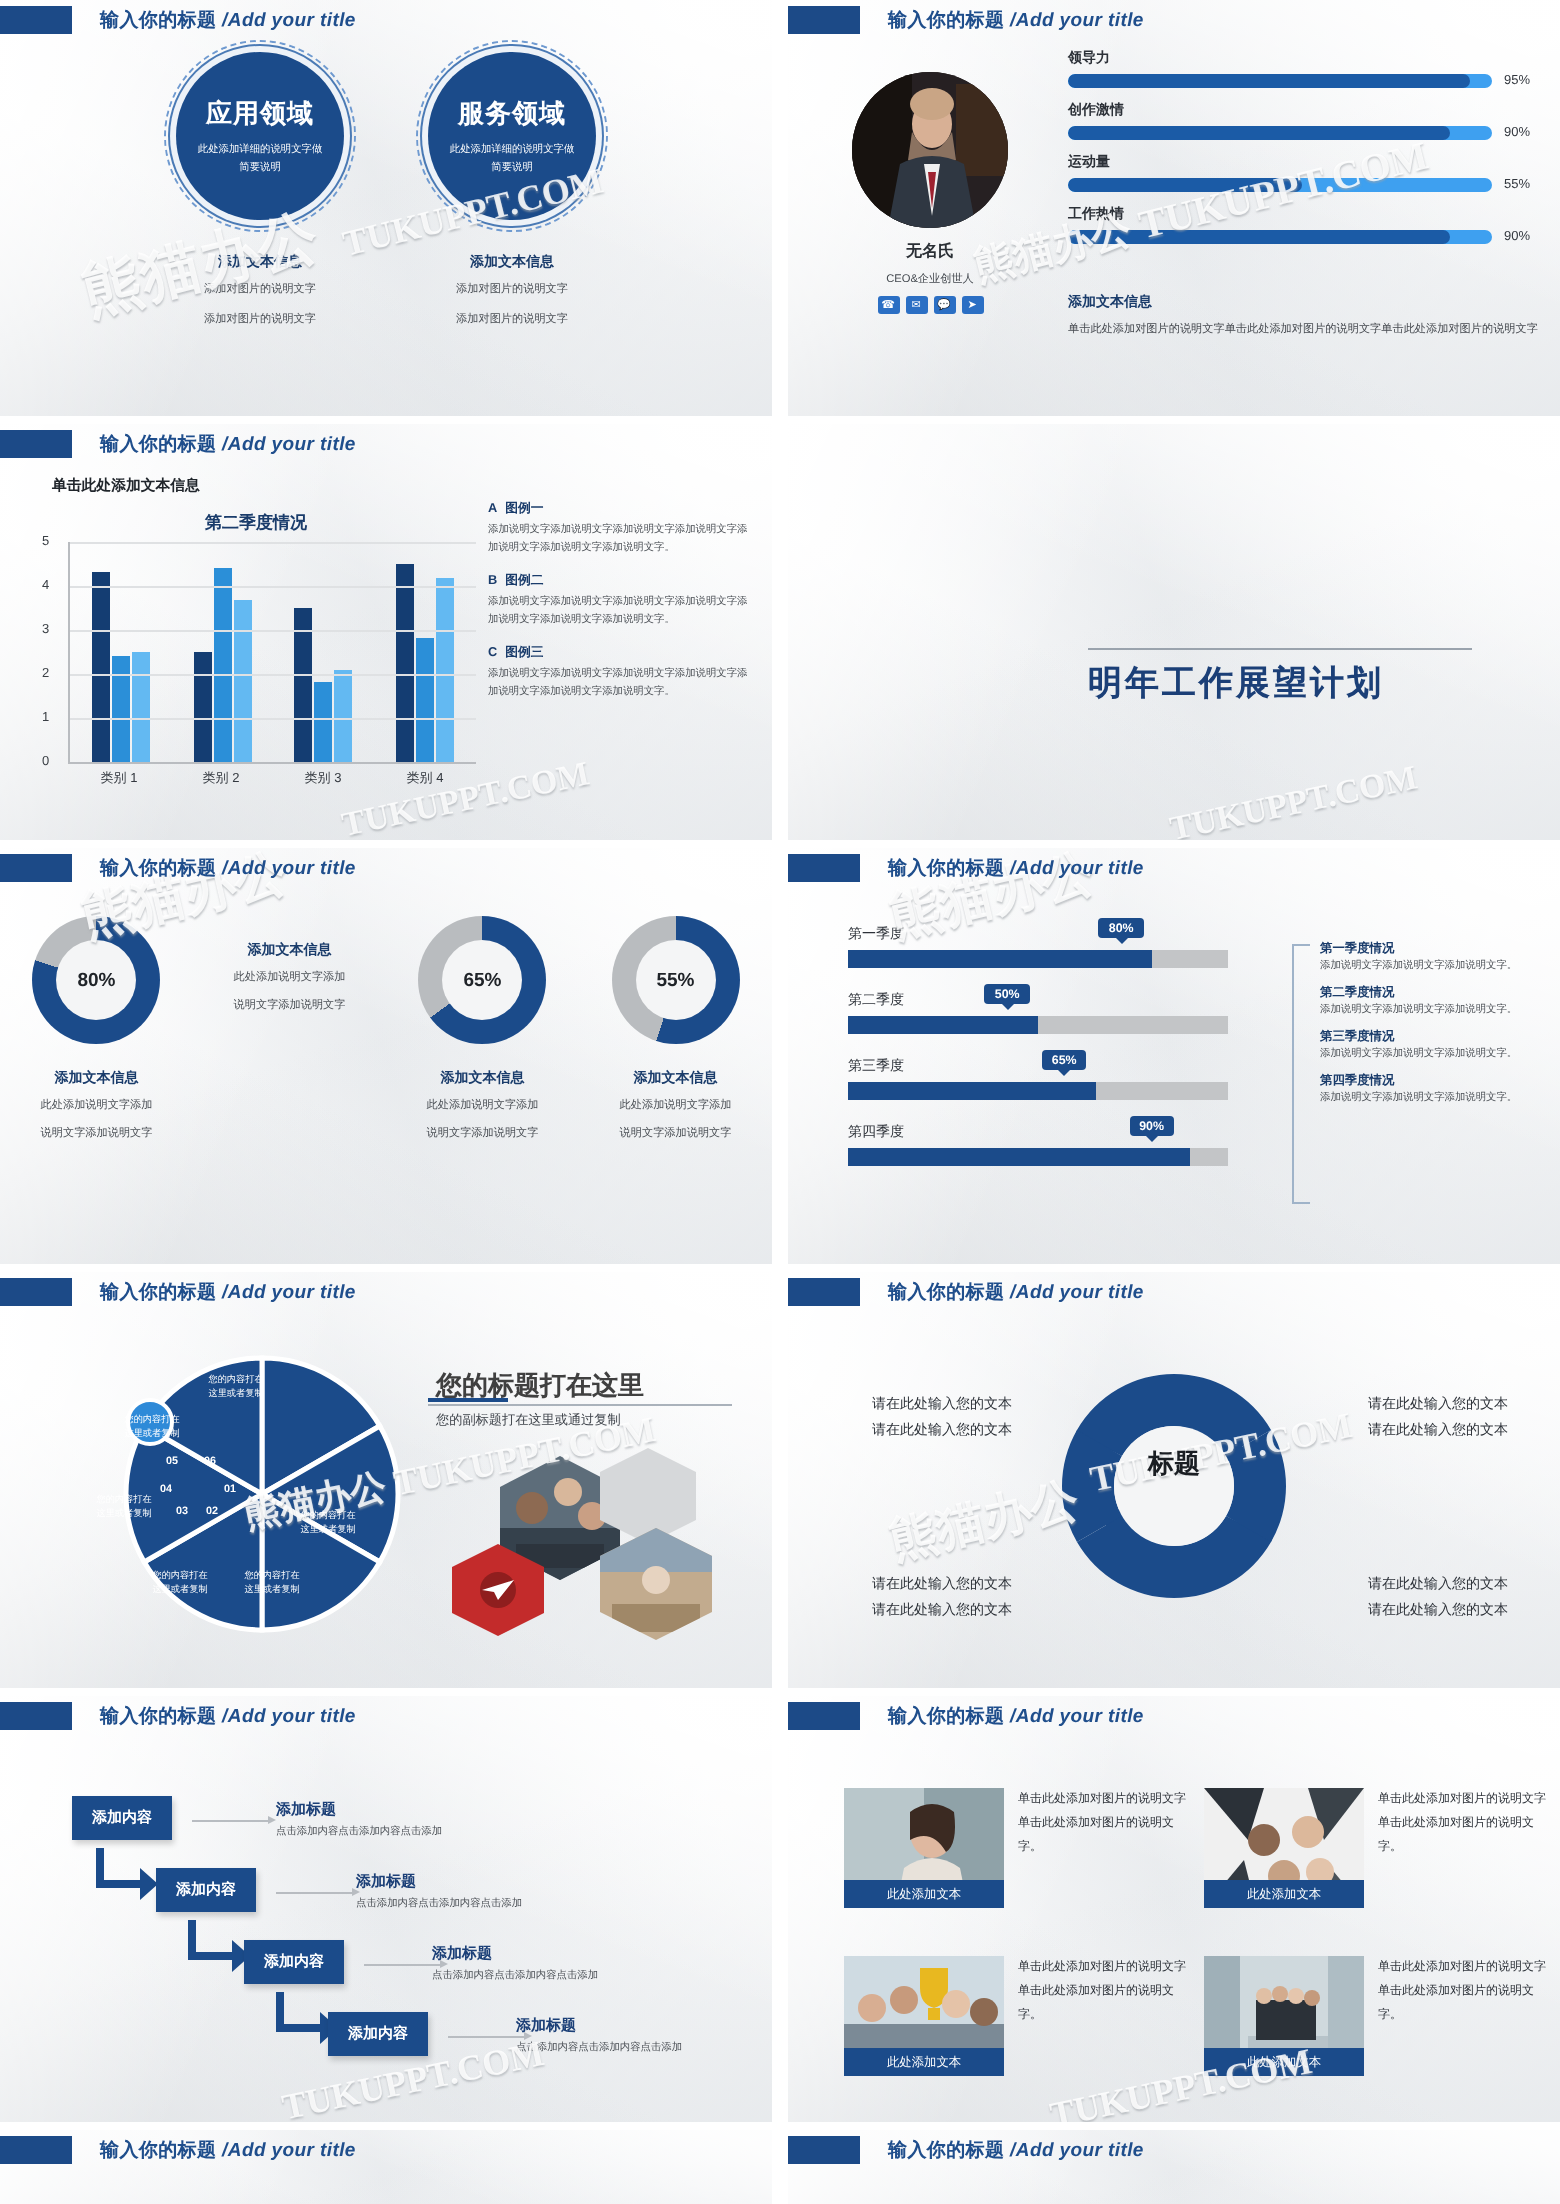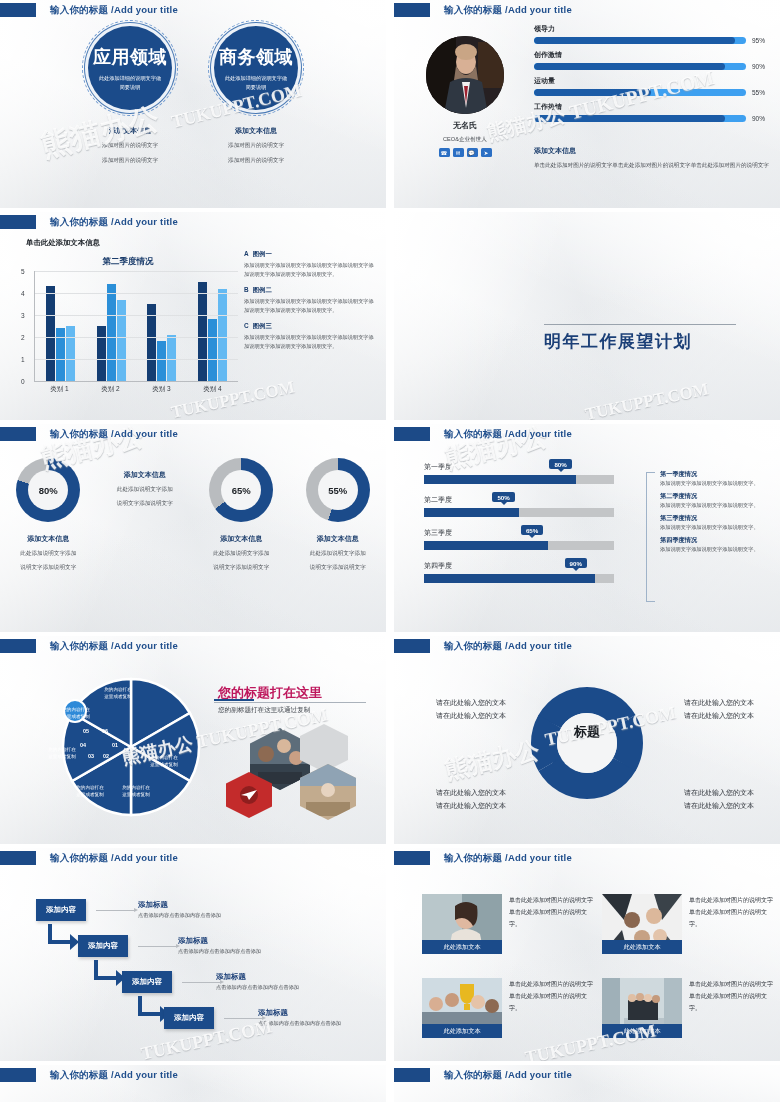--- a/index.html
+++ b/index.html
@@ -12,30 +12,30 @@
      linear-gradient(200deg,rgba(255,255,255,.85) 5%,rgba(255,255,255,0) 45%),
      linear-gradient(25deg,rgba(222,225,228,.9) 0%,rgba(255,255,255,0) 40%),
      linear-gradient(340deg,rgba(228,231,234,.85) 0%,rgba(255,255,255,0) 55%),
      linear-gradient(70deg,rgba(255,255,255,.9) 10%,rgba(233,236,239,.5) 50%,rgba(255,255,255,.9) 90%),
      linear-gradient(160deg,#fbfbfc 0%,#e9ebed 48%,#f7f8f9 100%);
      pointer-events:none;}
   
   .hdr{position:absolute;left:0;top:3px;display:flex;align-items:center;z-index:6;}
   .hdr .blk{width:36px;height:14px;background:#1c4a87;}
   .hdr .ttl{margin-left:14px;font-size:9.5px;color:#1f4e8c;font-weight:700;letter-spacing:.2px;white-space:nowrap;}
-  .hdr .ttl .en{font-weight:600;}
+  .hdr .ttl .en{font-weight:600;font-style:italic;}
   
   .wm{position:absolute;font-family:"Liberation Serif",serif;color:rgba(255,255,255,.85);font-weight:bold;text-shadow:0 1px 1px rgba(160,165,170,.6);pointer-events:none;user-select:none;z-index:1;}
 
   
   .s1-row{position:absolute;top:26px;left:0;right:0;display:flex;justify-content:center;gap:26px;}
   .s1-col{width:100px;display:flex;flex-direction:column;align-items:center;}
   .s1-circ{width:84px;height:84px;border-radius:50%;background:#1b4b8a;color:#fff;display:flex;flex-direction:column;align-items:center;justify-content:center;box-shadow:0 0 0 3px rgba(255,255,255,.9),0 0 0 4px #4a7ab5;position:relative;}
   .s1-circ::after{content:"";position:absolute;inset:-6px;border-radius:50%;border:1px dashed #6f9ad0;}
-  .s1-h{font-size:18px;font-weight:bold;letter-spacing:.5px;}
+  .s1-h{font-size:13px;font-weight:bold;letter-spacing:.5px;}
   .s1-p{font-size:5.2px;line-height:1.6;text-align:center;margin-top:5px;width:66px;}
   .s1-sub{margin-top:16px;text-align:center;}
   .s1-sh{font-size:7px;font-weight:bold;color:#1a3c6b;}
   .s1-sp{font-size:5.6px;color:#4a4f55;line-height:1.9;margin-top:4px;}
 
   
   .s2-photo{position:absolute;left:32px;top:36px;width:78px;height:78px;border-radius:50%;overflow:hidden;background:#2b2622;}
   .s2-name{position:absolute;left:32px;top:120px;width:78px;text-align:center;font-size:8px;font-weight:bold;color:#2a2f35;}
   .s2-role{position:absolute;left:22px;top:136px;width:98px;text-align:center;font-size:5.6px;color:#44494f;}
   .s2-soc{position:absolute;left:32px;top:148px;width:78px;display:flex;justify-content:center;gap:3px;}
@@ -97,21 +97,21 @@
   .s6-notes{position:absolute;left:266px;top:46px;right:6px;}
   .s6-n{margin-bottom:4px;}
   .s6-nh{font-size:6.2px;font-weight:bold;color:#1a3c6b;}
   .s6-np{font-size:5.2px;color:#4a4f55;line-height:1.7;}
 
   
   .s7-hub{position:absolute;left:58px;top:38px;width:146px;height:146px;}
   .s7-hubc{position:absolute;left:63px;top:63px;width:20px;height:20px;border-radius:50%;background:#2e8ad8;border:2px solid #fff;z-index:4;}
   .s7-num{position:absolute;font-size:5.4px;color:#fff;font-weight:bold;z-index:5;}
   .s7-seg-t{position:absolute;font-size:4.6px;color:#fff;line-height:1.6;text-align:center;z-index:5;width:32px;}
-  .s7-title{position:absolute;left:218px;top:48px;font-size:13px;font-weight:bold;color:#be185d;}
+  .s7-title{position:absolute;left:218px;top:48px;font-size:13px;font-weight:bold;color:#404040;}
   .s7-rule{position:absolute;left:214px;top:66px;width:152px;height:1px;background:#aab2bb;}
   .s7-rule2{position:absolute;left:214px;top:63px;width:40px;height:2px;background:#1b4b8a;}
   .s7-sub{position:absolute;left:218px;top:70px;font-size:6.6px;color:#3e434a;}
   .s7-img{position:absolute;overflow:hidden;}
   .hexa{clip-path:polygon(50% 0%,100% 25%,100% 75%,50% 100%,0% 75%,0% 25%);}
 
   
   .s8-c{position:absolute;left:50%;top:48px;transform:translateX(-50%);width:118px;height:118px;}
   .s8-t{position:absolute;left:50%;top:96px;transform:translate(-50%,-50%);font-size:13px;font-weight:bold;color:#1a1e23;z-index:5;}
   .s8-txt{position:absolute;font-size:7px;color:#2c3138;line-height:1.9;}
@@ -150,21 +150,21 @@
           <div class="s1-p">此处添加详细的说明文字做简要说明</div>
         </div>
         <div class="s1-sub">
           <div class="s1-sh">添加文本信息</div>
           <div class="s1-sp">添加对图片的说明文字</div>
           <div class="s1-sp">添加对图片的说明文字</div>
         </div>
       </div>
       <div class="s1-col">
         <div class="s1-circ">
-          <div class="s1-h">商务领域</div>
+          <div class="s1-h">服务领域</div>
           <div class="s1-p">此处添加详细的说明文字做简要说明</div>
         </div>
         <div class="s1-sub">
           <div class="s1-sh">添加文本信息</div>
           <div class="s1-sp">添加对图片的说明文字</div>
           <div class="s1-sp">添加对图片的说明文字</div>
         </div>
       </div>
     </div>
   </div>

